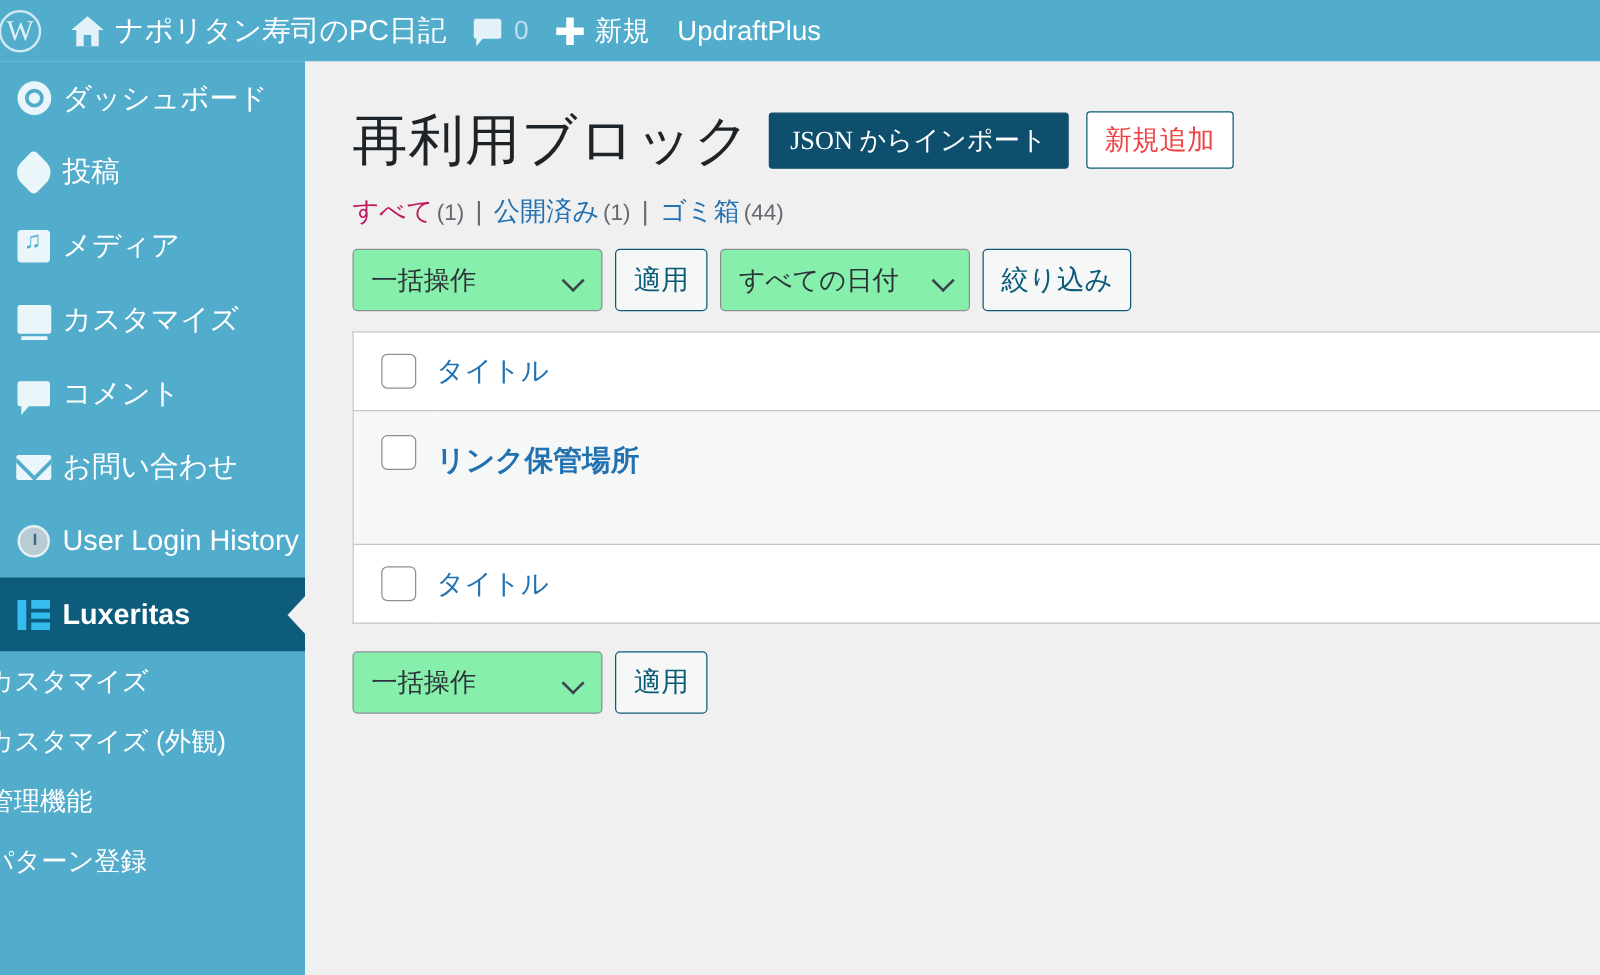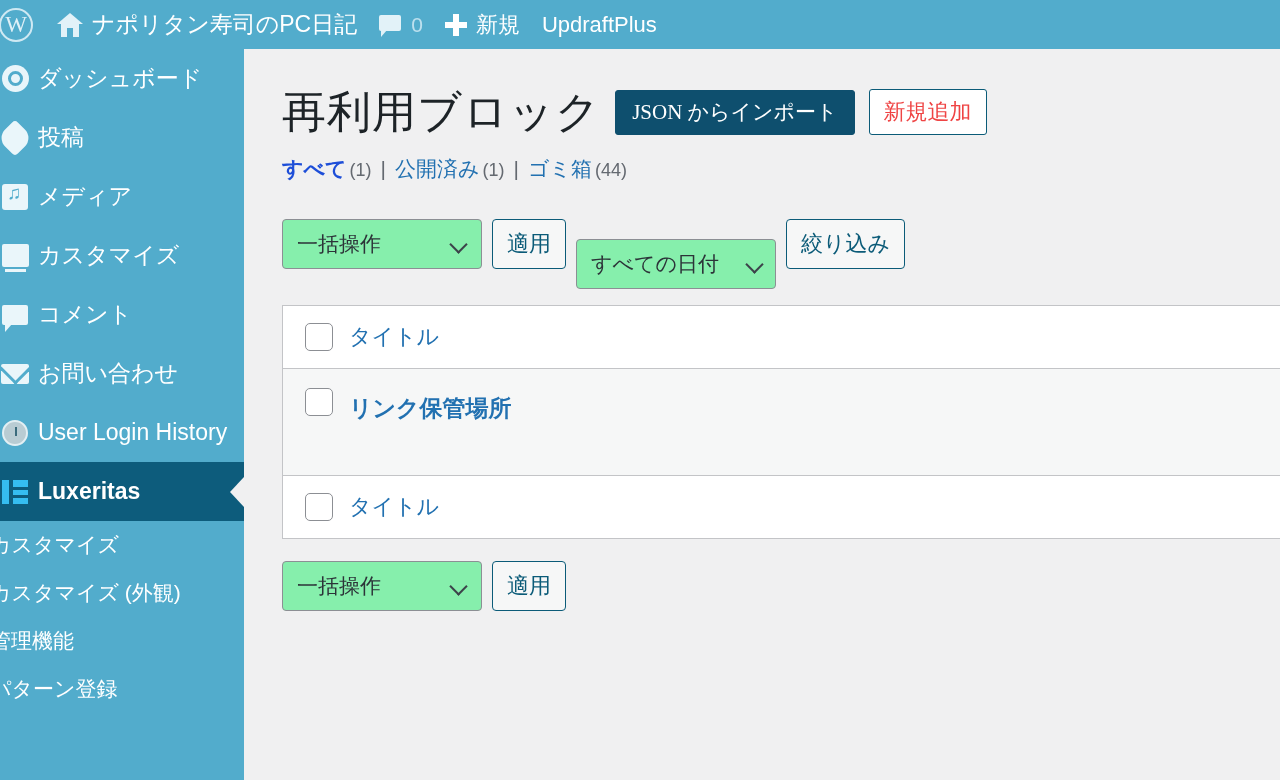--- a/index.html
+++ b/index.html
@@ -137,21 +137,21 @@
     height: 731px;
     background: #52accc;
     z-index: 30;
     overflow: hidden;
   }
   .menu-item {
     position: relative;
     display: flex;
     align-items: center;
     height: 59px;
-    padding-left: 4px;
+    padding-left: 16px;
     color: #ffffff;
     font-size: 23px;
     white-space: nowrap;
     box-sizing: border-box;
   }
   .menu-item .mi-icon {
     width: 46px;
     min-width: 46px;
     margin-left: -12px;
     display: flex;
@@ -335,21 +335,21 @@
   }
   .subsubsub {
     margin-top: 20px;
     font-size: 21px;
     color: #2c3338;
     display: flex;
     align-items: baseline;
     gap: 0px;
     white-space: nowrap;
   }
-  .subsubsub .cur { font-weight: bold; color: #1d4ed8; }
+  .subsubsub .cur { font-weight: normal; color: #be185d; }
   .subsubsub a { color: #2271b1; text-decoration: none; }
   .subsubsub .count { color: #646970; font-size: 18px; margin-left: 3px; }
   .subsubsub .sep { color: #646970; margin: 0 9px; }
 
   .tablenav {
     display: flex;
     align-items: center;
     gap: 10px;
     margin-top: 16px;
   }
@@ -370,21 +370,21 @@
     cursor: pointer;
   }
   .select-box .chev {
     position: absolute;
     right: 16px; top: 18px;
     width: 11px; height: 11px;
     border-right: 2.4px solid #3c434a;
     border-bottom: 2.4px solid #3c434a;
     transform: rotate(45deg);
   }
-  .select-box.inline-chev { padding-right: 56px; margin-top: 40px; }
+  .select-box.inline-chev { padding-right: 56px; }
   .select-box.inline-chev .chev { right: 14px; }
   .btn-apply {
     background: #f6f7f7;
     color: #0b5b78;
     border: 1.6px solid #0b5b78;
     border-radius: 4px;
     height: 50px;
     padding: 0 14px;
     font-size: 22px;
     cursor: pointer;

